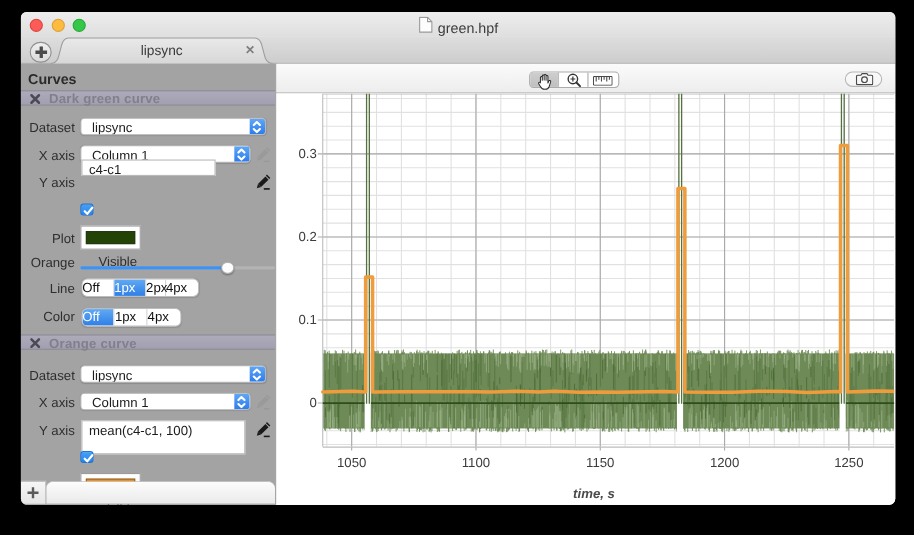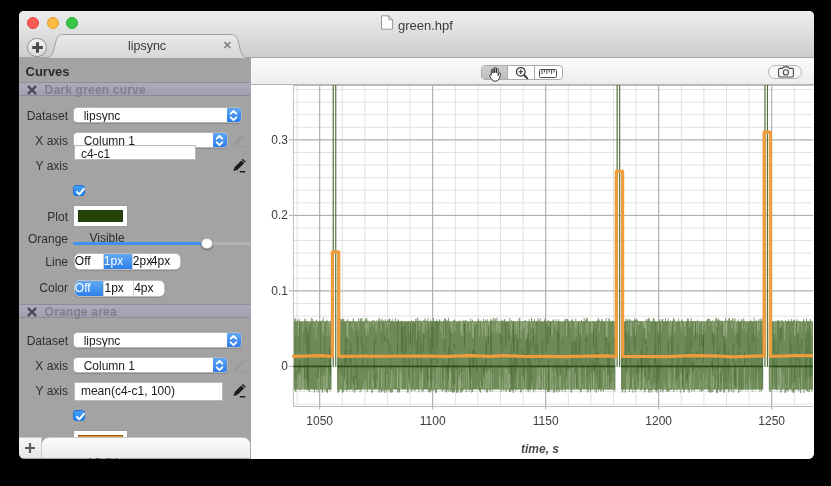--- a/index.html
+++ b/index.html
@@ -245,21 +245,21 @@
 <div class="rlab" style="right:182.0px;top:222.5px">Color</div>
 <div class="segw" style="left:54.8px;top:221.5px;height:17px">
         <div class="segc sel" style="width:29.7px">Off</div>
         <div class="segc" style="width:29.7px">1px</div>
         <div class="segc" style="width:29.7px">4px</div>
       </div>
 <div class="sechead" style="top:245.9px">
         <svg width="10" height="10" viewBox="0 0 10 10" style="position:absolute;left:8px;top:1.8px">
           <path d="M1.6 1.6 L8.4 8.4 M8.4 1.6 L1.6 8.4" stroke="#4d4a55" stroke-width="2.3" stroke-linecap="round"></path>
         </svg>
-        <span class="ht">Orange area</span>
+        <span class="ht">Orange curve</span>
       </div>
 <div class="rlab" style="right:182.0px;top:275.5px">Dataset</div>
 <div class="popup" style="left:54.2px;top:274.2px;width:168.5px;height:15.7px">
         <span class="ptxt">lipsync</span>
         <span class="pcap">
           <svg width="9" height="13" viewBox="0 0 9 13">
             <path d="M1.7 4.7 L4.5 1.9 L7.3 4.7 M1.7 8.3 L4.5 11.1 L7.3 8.3" fill="none" stroke="#fff" stroke-width="1.9" stroke-linecap="round" stroke-linejoin="round"></path>
           </svg>
         </span>
       </div>
@@ -276,21 +276,21 @@
         <svg width="16" height="15" viewBox="0 0 16 15">
           <g fill="#9a9a9a">
             <path d="M3.5 9.3 L10.3 2.5 L13.1 5.3 L6.3 12.1 Z"></path>
             <path d="M2.5 13.1 L3.5 9.3 L6.3 12.1 Z"></path>
             <path d="M11.2 1.2 L14.3 4.3" stroke="#9a9a9a" stroke-width="1.3" fill="none"></path>
             <rect x="8.8" y="13.0" width="5.4" height="1.5"></rect>
           </g>
         </svg>
       </div>
 <div class="rlab" style="right:182.0px;top:325.5px">Y axis</div>
-<div class="tfield" style="left:55.4px;top:324.0px;width:148.5px;height:19px">mean(c4-c1, 100)</div>
+<div class="tfield" style="left:55.4px;top:324.0px;width:148.5px;height:31px">mean(c4-c1, 100)</div>
 <div style="position:absolute;left:212.0px;top:324.5px">
         <svg width="16" height="15" viewBox="0 0 16 15">
           <g fill="#1a1a1a">
             <path d="M3.5 9.3 L10.3 2.5 L13.1 5.3 L6.3 12.1 Z"></path>
             <path d="M2.5 13.1 L3.5 9.3 L6.3 12.1 Z"></path>
             <path d="M11.2 1.2 L14.3 4.3" stroke="#1a1a1a" stroke-width="1.3" fill="none"></path>
             <rect x="8.8" y="13.0" width="5.4" height="1.5"></rect>
           </g>
         </svg>
       </div>

